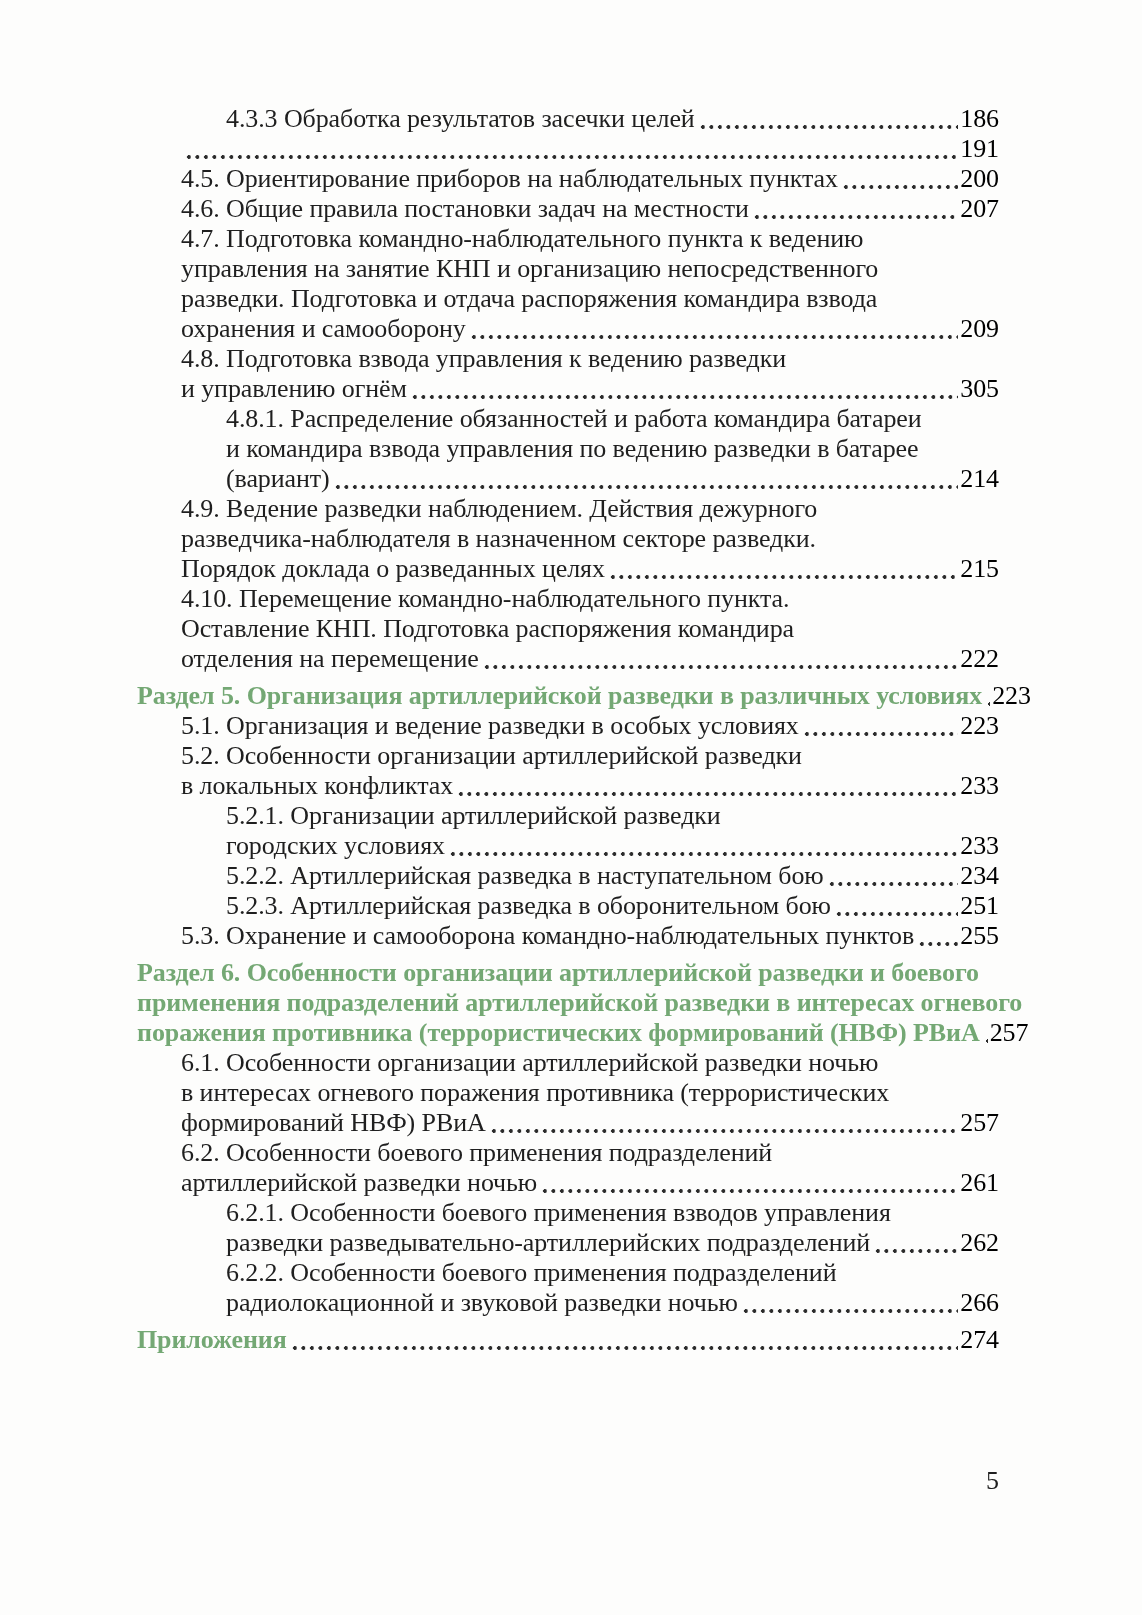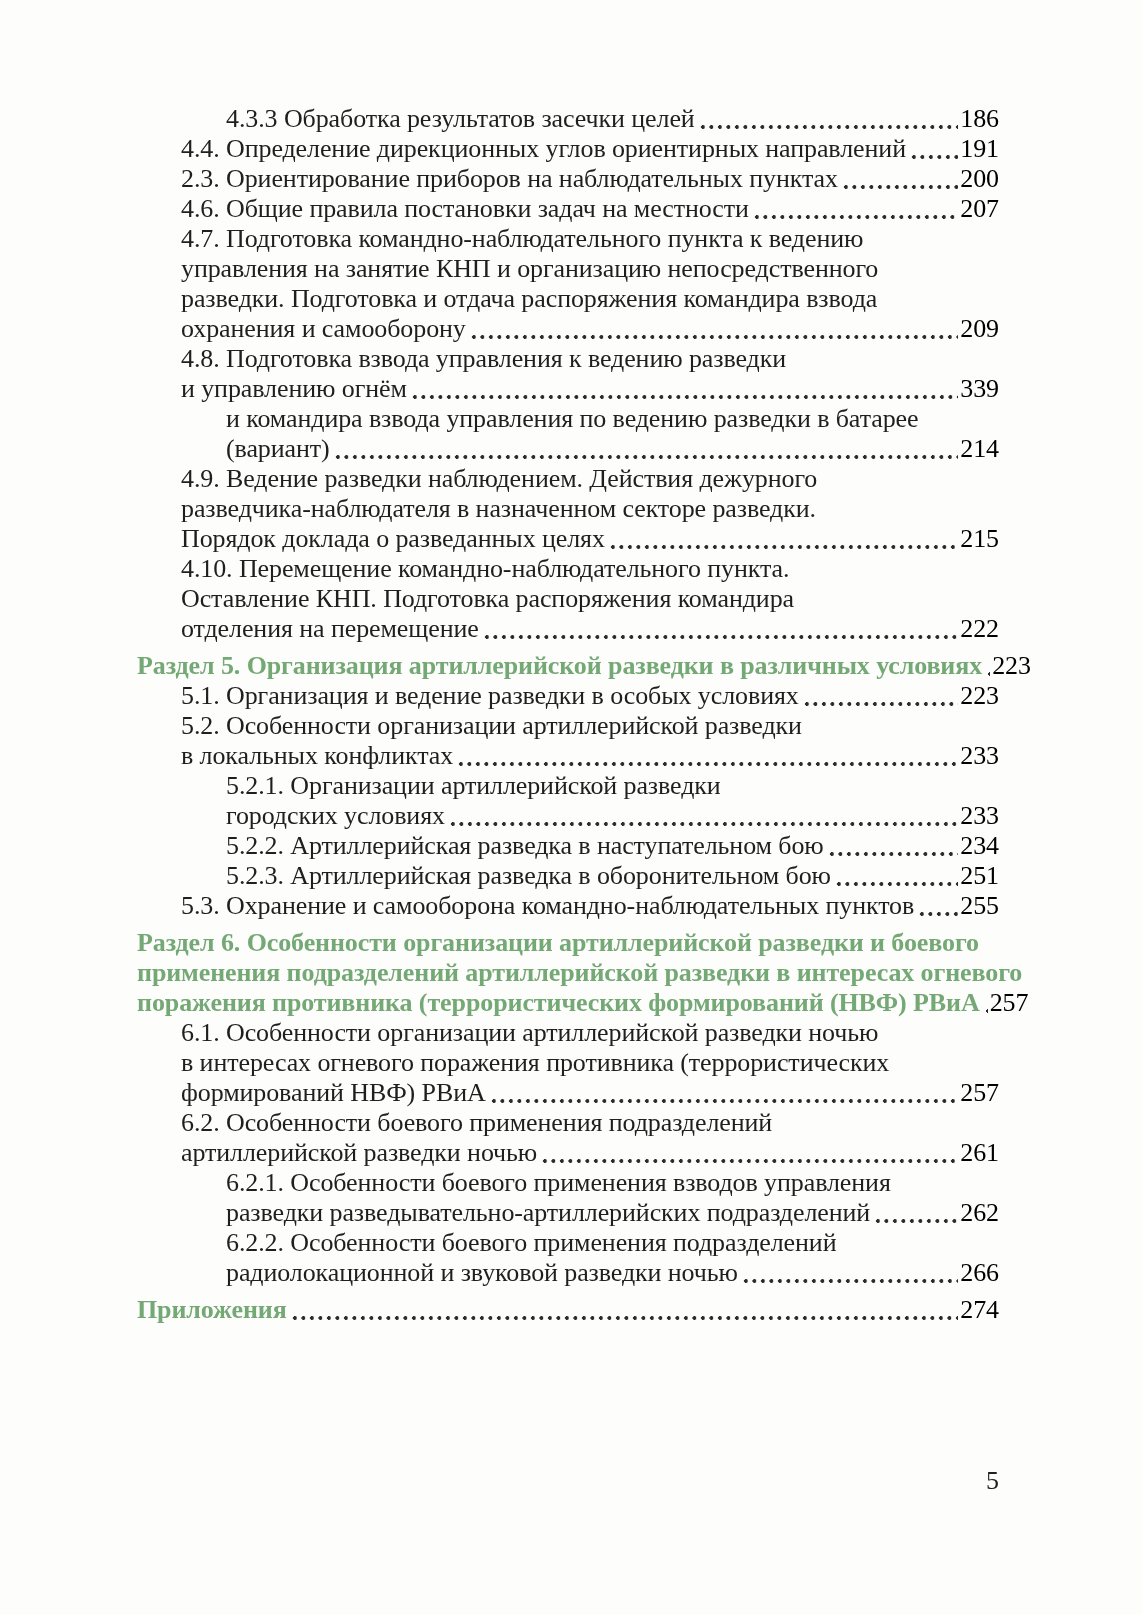--- a/index.html
+++ b/index.html
@@ -64,28 +64,27 @@
   <div class="toc" id="toc-root">
       <div class="entry l3">
         <div class="line">
           <span class="text">4.3.3 Обработка результатов засечки целей</span>
           <span class="leader"></span>
           <span class="pageno">186</span>
         </div>
       </div>
       <div class="entry l2">
         <div class="line">
-          <span class="text">4.4. Определение дирекционных углов ориентирных направлений</span>
           <span class="leader"></span>
           <span class="pageno">191</span>
         </div>
       </div>
       <div class="entry l2">
         <div class="line">
-          <span class="text">2.3. Ориентирование приборов на наблюдательных пунктах</span>
+          <span class="text">4.5. Ориентирование приборов на наблюдательных пунктах</span>
           <span class="leader"></span>
           <span class="pageno">200</span>
         </div>
       </div>
       <div class="entry l2">
         <div class="line">
           <span class="text">4.6. Общие правила постановки задач на местности</span>
           <span class="leader"></span>
           <span class="pageno">207</span>
         </div>
@@ -106,24 +105,27 @@
           <span class="pageno">209</span>
         </div>
       </div>
       <div class="entry l2">
         <div class="line">
           <span class="text">4.8. Подготовка взвода управления к ведению разведки</span>
         </div>
         <div class="line">
           <span class="text">и управлению огнём</span>
           <span class="leader"></span>
-          <span class="pageno">339</span>
-        </div>
-      </div>
-      <div class="entry l3">
+          <span class="pageno">305</span>
+        </div>
+      </div>
+      <div class="entry l3">
+        <div class="line">
+          <span class="text">4.8.1. Распределение обязанностей и работа командира батареи</span>
+        </div>
         <div class="line">
           <span class="text">и командира взвода управления по ведению разведки в батарее</span>
         </div>
         <div class="line">
           <span class="text">(вариант)</span>
           <span class="leader"></span>
           <span class="pageno">214</span>
         </div>
       </div>
       <div class="entry l2">

